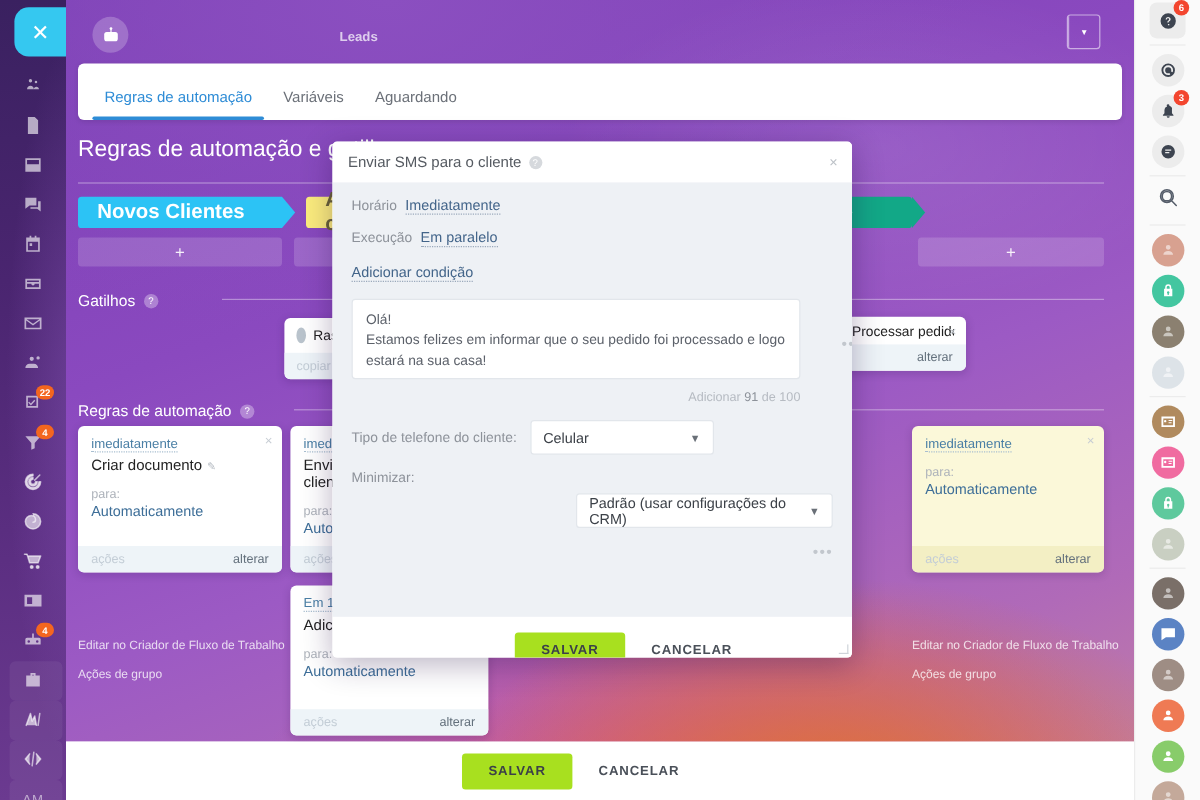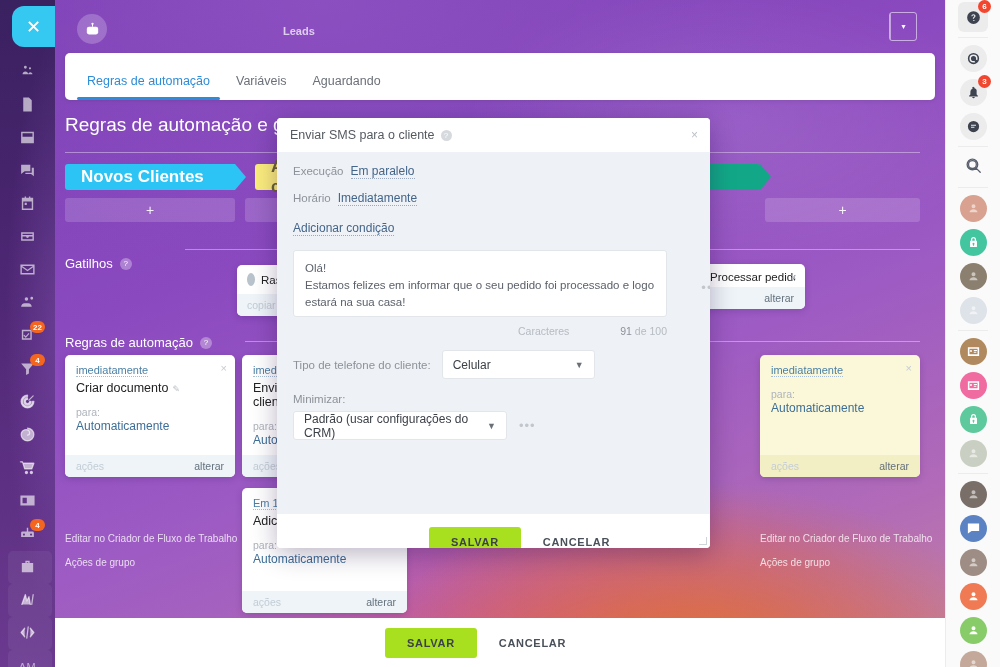--- a/index.html
+++ b/index.html
@@ -238,31 +238,31 @@
   .cond-row .mini { font-size:11px; color:#b8bdc4; display:flex; align-items:center; gap:7px; }
   .addcond { font-size:12px; color:#43658a; border-bottom:1px dotted #9aa9bb; display:inline-block; margin-bottom:14px;}
   .msgwrap { position:relative; }
   .msgbox {
     background:#fff; border:1px solid #e2e6eb; border-radius:3px; padding:9px 11px;
     width:374px; height:67px; font-size:11.5px; color:#5c616a; line-height:17px;
     resize:none; font-family:"Liberation Sans", sans-serif; overflow:hidden;
   }
   .dots3 { position:absolute; right:-24px; top:30px; color:#c2c7cd; font-size:13px; letter-spacing:1px; }
   .charcount { text-align:right; font-size:10.5px; color:#b6bbc2; margin-top:4px; width:374px; }
-  .charcount b { color:#8d929a; font-weight:400;margin-left:48px; }
+  .charcount b { color:#8d929a; font-weight:400; }
   .frow { display:flex; align-items:center; gap:11px; margin-top:13px; }
   .frow .flab { font-size:11.5px; color:#8d929a; }
   .sel {
     background:#fff; border:1px solid #e2e6eb; border-radius:3px; height:29px;
     display:flex; align-items:center; justify-content:space-between; padding:0 10px;
     font-size:12px; color:#3c4148;
   }
   .sel .chev { color:#6a7078; font-size:9px; }
   .provlab { font-size:11.5px; color:#8d929a; margin-top:14px; }
-  .provrow { display:flex; align-items:center; gap:12px; margin-top:6px; }
+  .provrow { display:flex; align-items:flex-end; gap:12px; margin-top:6px;flex-direction:column; }
   .modal-foot {
     height:56px; background:#fff; display:flex; align-items:center; gap:22px; padding-left:152px;
   }
   .resize-h {
     position:absolute; right:3px; bottom:3px; width:8px; height:8px;
     border-right:1px solid #cfd4da; border-bottom:1px solid #cfd4da;
   }
 </style>
 </head>
 <body>
@@ -411,21 +411,21 @@
         </div>
         <div class="pill" style="width:155px;background:#12a887;color:#12a887;margin-left:10px;border-radius:3px;">
           <span style="color:#fff">Convertido</span>
         </div>
       </div>
       <div class="pill-add" style="left:10px;width:170px;">+</div>
       <div class="pill-add" style="left:190px;width:155px;">+</div>
       <div class="pill-add" style="left:355px;width:155px;">+</div>
       <div class="pill-add" style="left:710px;width:155px;">+</div>
 
-      <div class="section-lbl" style="left:10px;top:143px;margin-top:13px;">
+      <div class="section-lbl" style="left:10px;top:143px;">
         <span>Gatilhos</span>
         <span class="qmark">?</span>
       </div>
       <div class="sect-line" style="left:130px;top:149px;width:735px;"></div>
 
       <div class="trigger-card" style="left:182px;top:165px;width:110px;">
         <div class="th">
           <span class="tic"></span>
           <span style="overflow:hidden;white-space:nowrap;">Rastreamento de e-mail</span>
         </div>
@@ -526,35 +526,35 @@
   </div>
 
   <div class="modal">
     <div class="modal-head">
       <span class="mt">Enviar SMS para o cliente</span>
       <span class="mq">?</span>
       <span class="mx">×</span>
     </div>
     <div class="modal-body">
       <div class="row">
+        <span class="lab">Horário</span>
+        <span class="val">Imediatamente</span>
+      </div>
+      <div class="row">
         <span class="lab">Execução</span>
         <span class="val">Em paralelo</span>
-      </div>
-      <div class="row">
-        <span class="lab">Horário</span>
-        <span class="val">Imediatamente</span>
       </div>
       <div class="addcond">Adicionar condição</div>
 
       <div class="msgwrap">
         <textarea class="msgbox" style="">Olá!
 Estamos felizes em informar que o seu pedido foi processado e logo estará na sua casa!</textarea>
         <span class="dots3">•••</span>
         <div class="charcount">
-          <span>Caracteres</span>
+          <span>Adicionar</span>
           <b>91</b>
           <span>de</span>
           <span>100</span>
         </div>
       </div>
 
       <div class="frow">
         <span class="flab">Tipo de telefone do cliente:</span>
         <div class="sel" style="width:153px;text-align:right;">
           <span>Celular</span>

